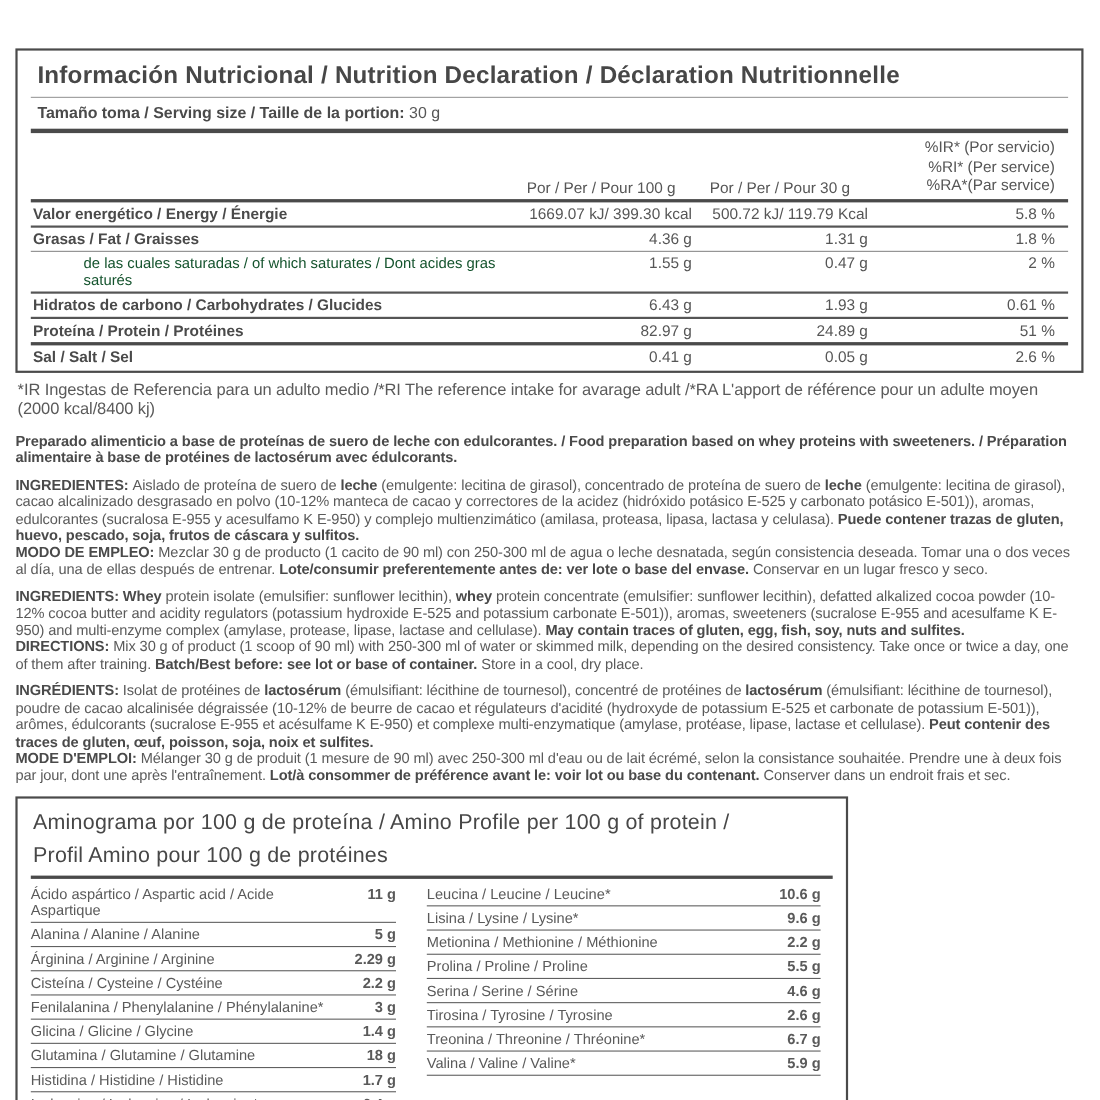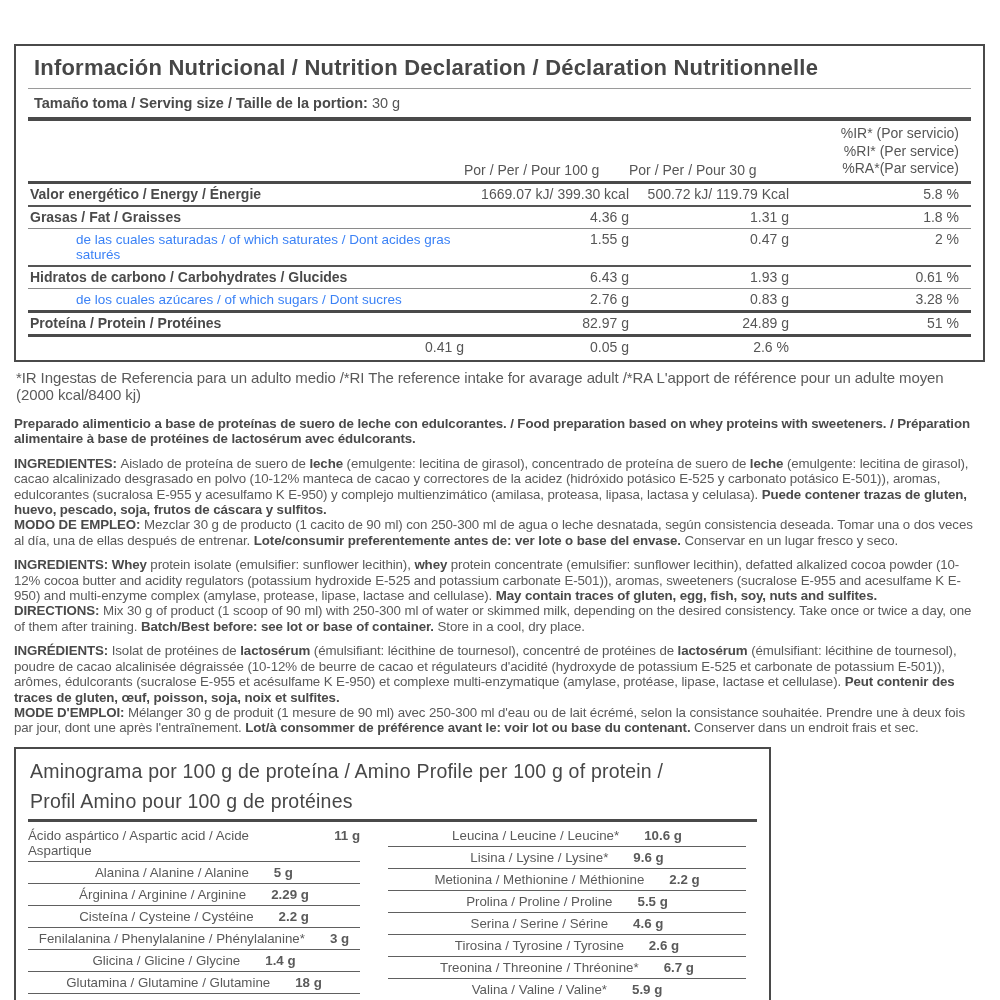--- a/index.html
+++ b/index.html
@@ -29,25 +29,25 @@
   }
   .hairline{height:1px;background:#9a9a9a;}
   .serving-line{
     padding:6px 4px 6px 6px;
     font-size:14.5px;font-weight:700;color:#4a4a4a;
   }
   .serving-line .val{font-weight:400;color:#565656;}
   .rule-thick{height:4px;background:#4a4a4a;}
   .nt-grid{display:grid;grid-template-columns:1fr 165px 160px 170px;padding-right:12px;}
   .nt-head{align-items:end;padding-top:4px;padding-bottom:3px;}
-  .nt-head .colh{font-size:14px;text-align:left;color:#565656;}
+  .nt-head .colh{font-size:14px;text-align:center;color:#565656;}
   .pct-stack{text-align:right;font-size:14px;line-height:17.5px;color:#565656;}
   .nt-row{padding-top:2.5px;padding-bottom:2.5px;font-size:14px;align-items:baseline;}
   .nt-row .lbl{font-weight:700;color:#4a4a4a;padding-left:2px;}
-  .nt-row.sub .lbl{font-weight:400;color:#3b82f6;padding-left:48px;font-size:13.5px;}
+  .nt-row.sub .lbl{font-weight:400;color:#14532d;padding-left:48px;font-size:13.5px;}
   .nt-row .v{text-align:right;color:#565656;}
   .nt-row{border-top:2px solid #555;}
   .nt-row.sub{border-top:1px solid #8a8a8a;}
   .nt-rows .nt-row:nth-child(1){border-top:3px solid #4a4a4a;}
   .nt-rows .nt-row:nth-child(6){border-top:3px solid #4a4a4a;}
   .nt-rows .nt-row:nth-child(7){border-top:3px solid #4a4a4a;}
   .nt-rows .nt-row:last-child{padding-bottom:5px;}
   
   .fn1{margin:7px 2px 0 2px;font-size:15px;color:#5a5a5a;letter-spacing:-.1px;}
   .text-area{margin-top:2px;}
@@ -67,21 +67,21 @@
   .amino-title{
     font-size:19.5px;font-weight:400;color:#474747;
     line-height:30px;letter-spacing:.2px;
     padding:2px 2px 3px 2px;
   }
   .amino-rule{height:3px;background:#4a4a4a;}
   .amino-cols{display:flex;gap:28px;margin-top:3px;}
   .acol-left{width:332px;flex:0 0 auto;}
   .acol-right{width:358px;flex:0 0 auto;}
   .arow{
-    display:flex;justify-content:center;align-items:baseline;
+    display:flex;justify-content:space-between;align-items:baseline;
     font-size:13.3px;color:#5a5a5a;
     padding:3.5px 0 2.5px 0;
     border-bottom:1.5px solid #606060;
     gap:17px;
   }
   .acol-left .arow:last-child{border-bottom:none;}
   .arow .aval{text-align:right;white-space:nowrap;padding-left:8px;font-weight:bold;}
 </style>
 </head>
 <body>
@@ -126,33 +126,28 @@
           <div class="v">1.55 g</div>
           <div class="v">0.47 g</div>
           <div class="v">2 %</div>
         </div>
         <div class="nt-grid nt-row">
           <div class="lbl">Hidratos de carbono / Carbohydrates / Glucides</div>
           <div class="v">6.43 g</div>
           <div class="v">1.93 g</div>
           <div class="v">0.61 %</div>
         </div>
-        <div class="nt-grid nt-row sub">
-          <div class="lbl">de los cuales azúcares / of which sugars / Dont sucres</div>
-          <div class="v">2.76 g</div>
-          <div class="v">0.83 g</div>
-          <div class="v">3.28 %</div>
-        </div>
         <div class="nt-grid nt-row">
           <div class="lbl">Proteína / Protein / Protéines</div>
           <div class="v">82.97 g</div>
           <div class="v">24.89 g</div>
           <div class="v">51 %</div>
         </div>
         <div class="nt-grid nt-row">
+          <div class="lbl">Sal / Salt / Sel</div>
           <div class="v">0.41 g</div>
           <div class="v">0.05 g</div>
           <div class="v">2.6 %</div>
         </div>
       </div>
   </div>
 
   <div class="fn1">*IR Ingestas de Referencia para un adulto medio /*RI The reference intake for avarage adult /*RA L'apport de référence pour un adulte moyen (2000 kcal/8400 kj)</div>
 
   <div class="text-area">

